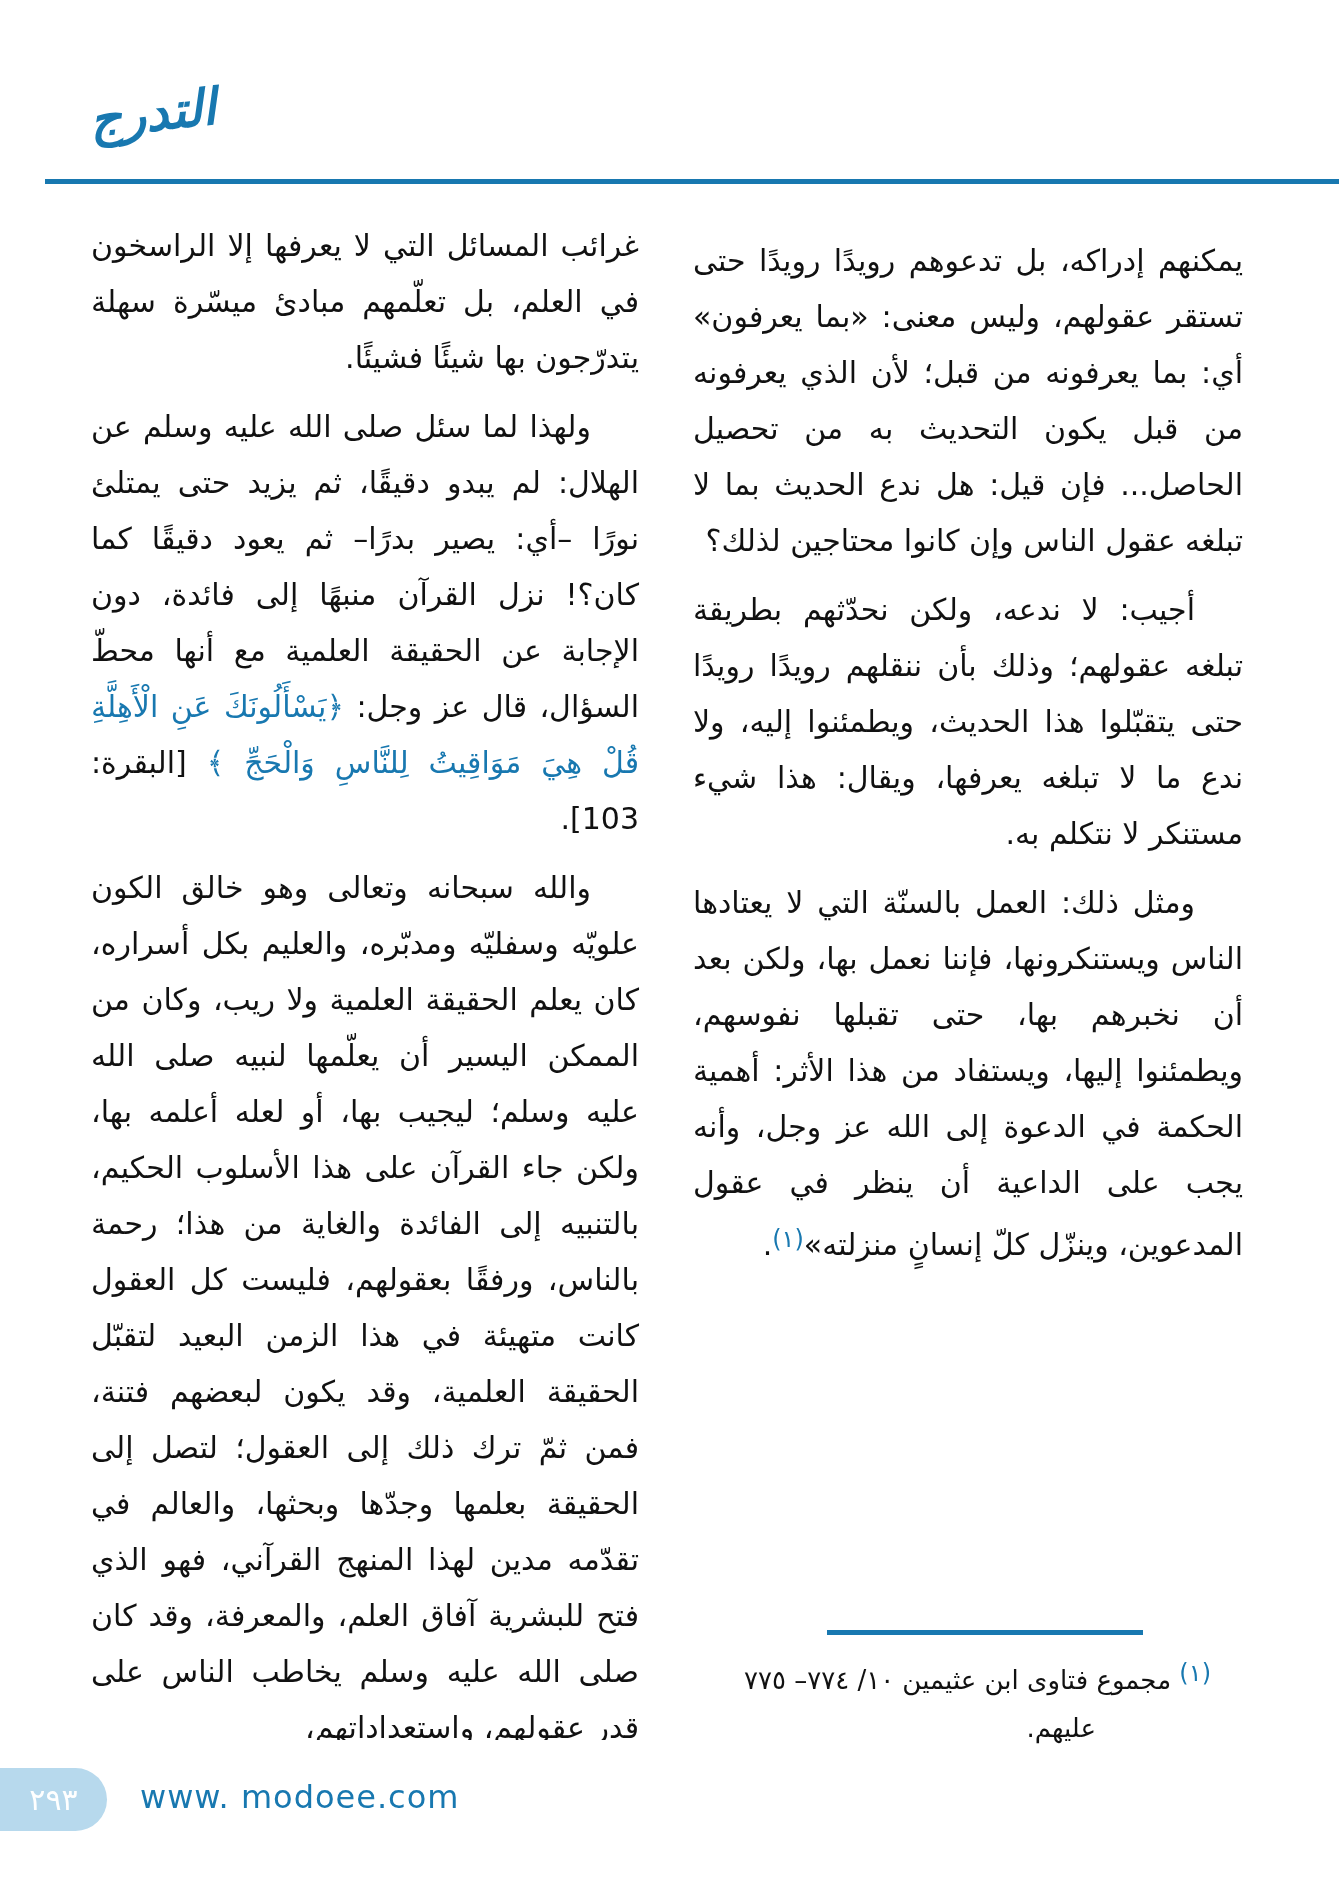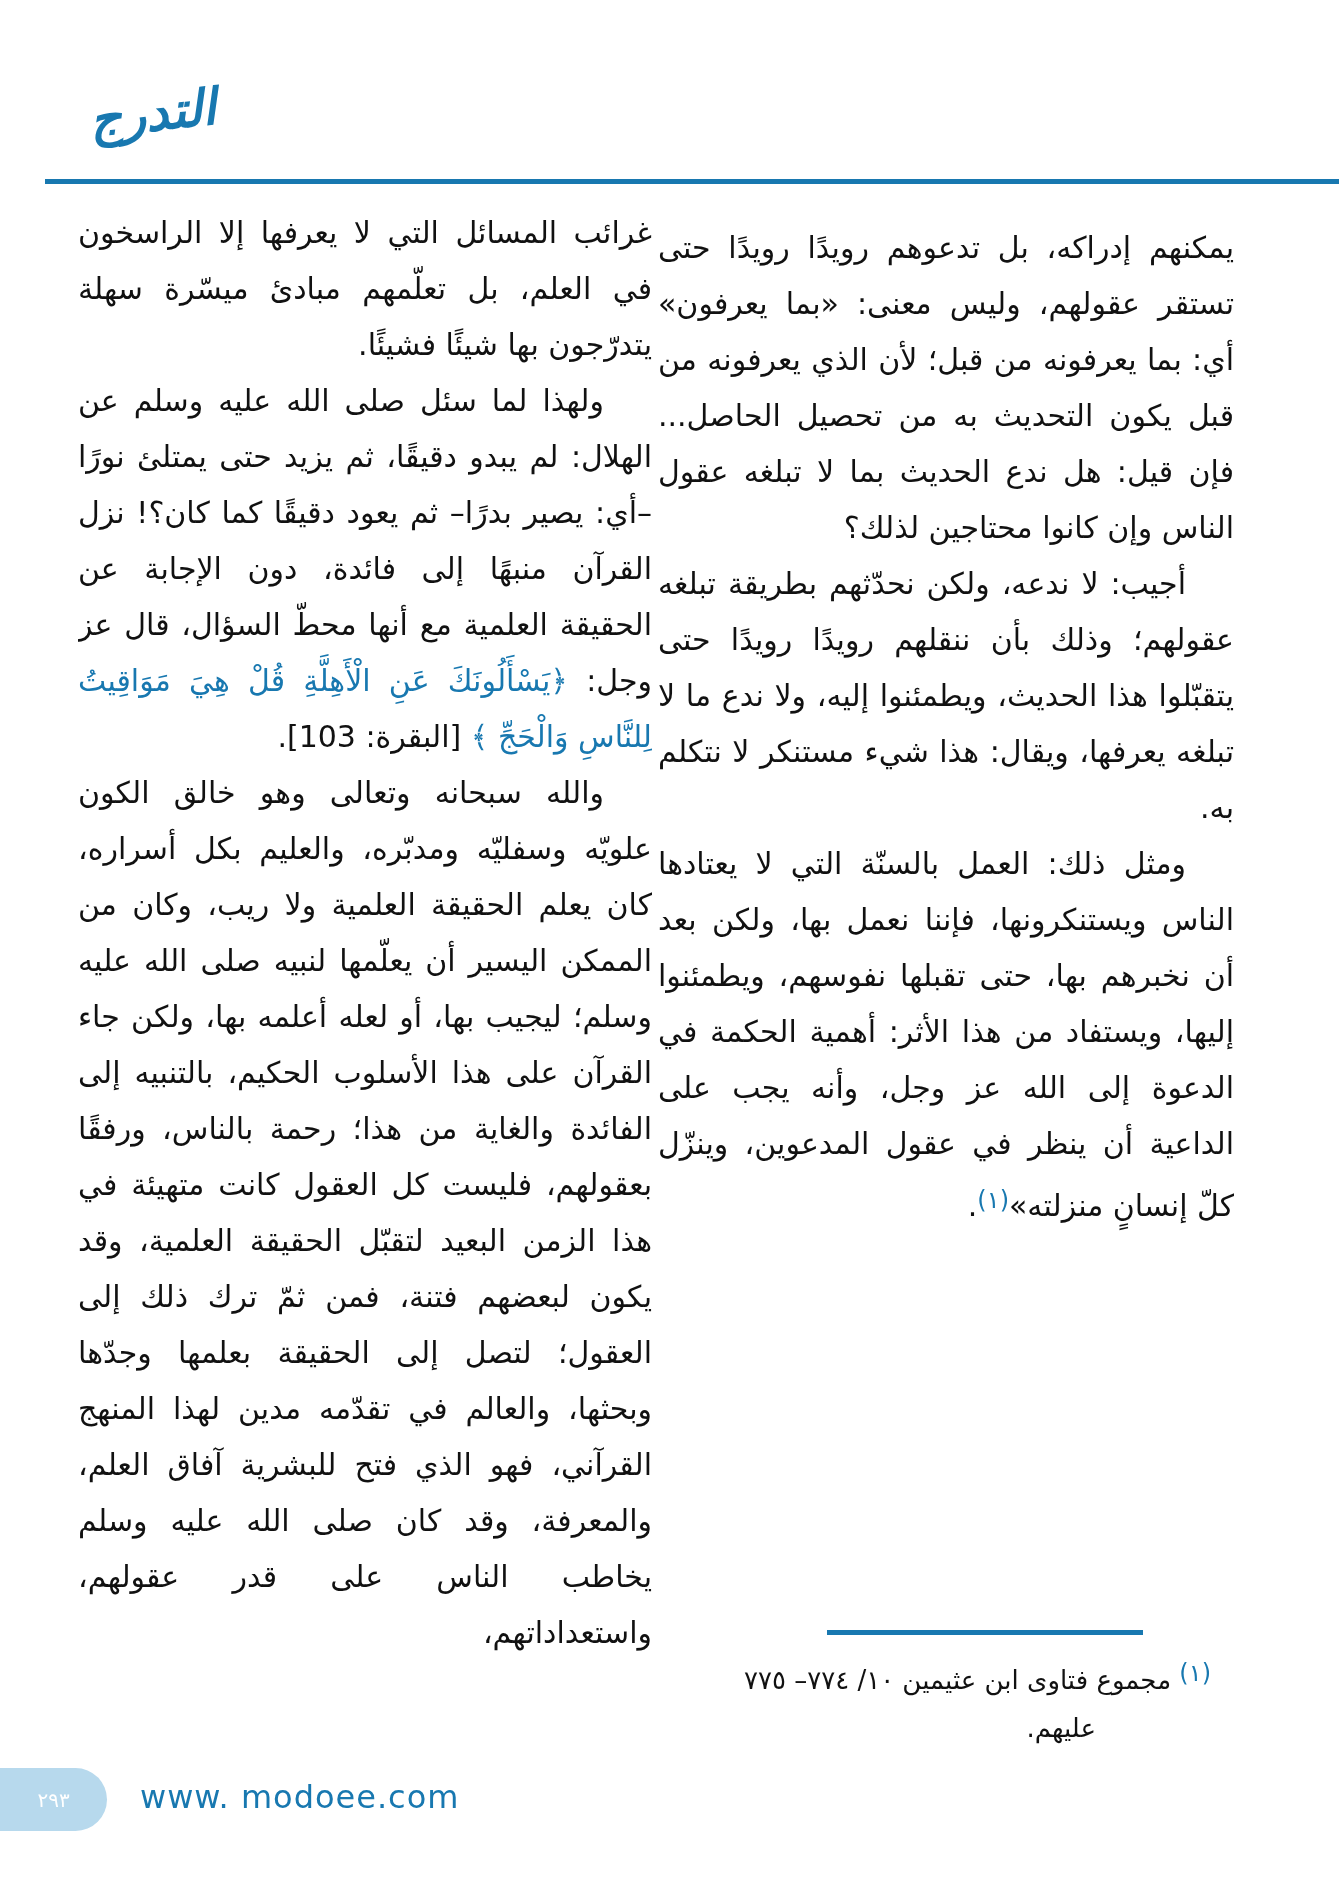--- a/index.html
+++ b/index.html
@@ -39,22 +39,22 @@
   }
   
   .col{
     position:absolute;
     text-align:justify;
     font-size:30px;
     line-height:56px;
     overflow:hidden;
   }
   .col-left{left:78px;top:205px;width:574px;height:1535px;}
-  .col-right{left:658px;top:220px;width:576px;height:1415px;}
-  .para{margin:0;padding:0;}
+  .col-right{left:680px;top:220px;width:576px;height:1415px;}
+  .para{margin:13px;padding:0;}
   .para.indent{text-indent:48px;}
   .quran{color:var(--accent);}
   .marker{
     color:var(--accent);
     font-size:24px;
     vertical-align:8px;
   }
   
   .footnote-block{
     position:absolute;
@@ -78,21 +78,21 @@
   }
   
   .page-badge{
     position:absolute;
     left:0;top:1768px;
     width:107px;height:63px;
     background:var(--badge);
     border-radius:0 32px 32px 0;
     display:flex;align-items:center;justify-content:center;
     color:#ffffff;
-    font-size:20px;
+    font-size:30px;
   }
   .site-url{
     position:absolute;
     left:140px;top:1778px;
     direction:ltr;
     color:var(--accent);
     font-size:32px;
     letter-spacing:1px;
   }
 </style>

